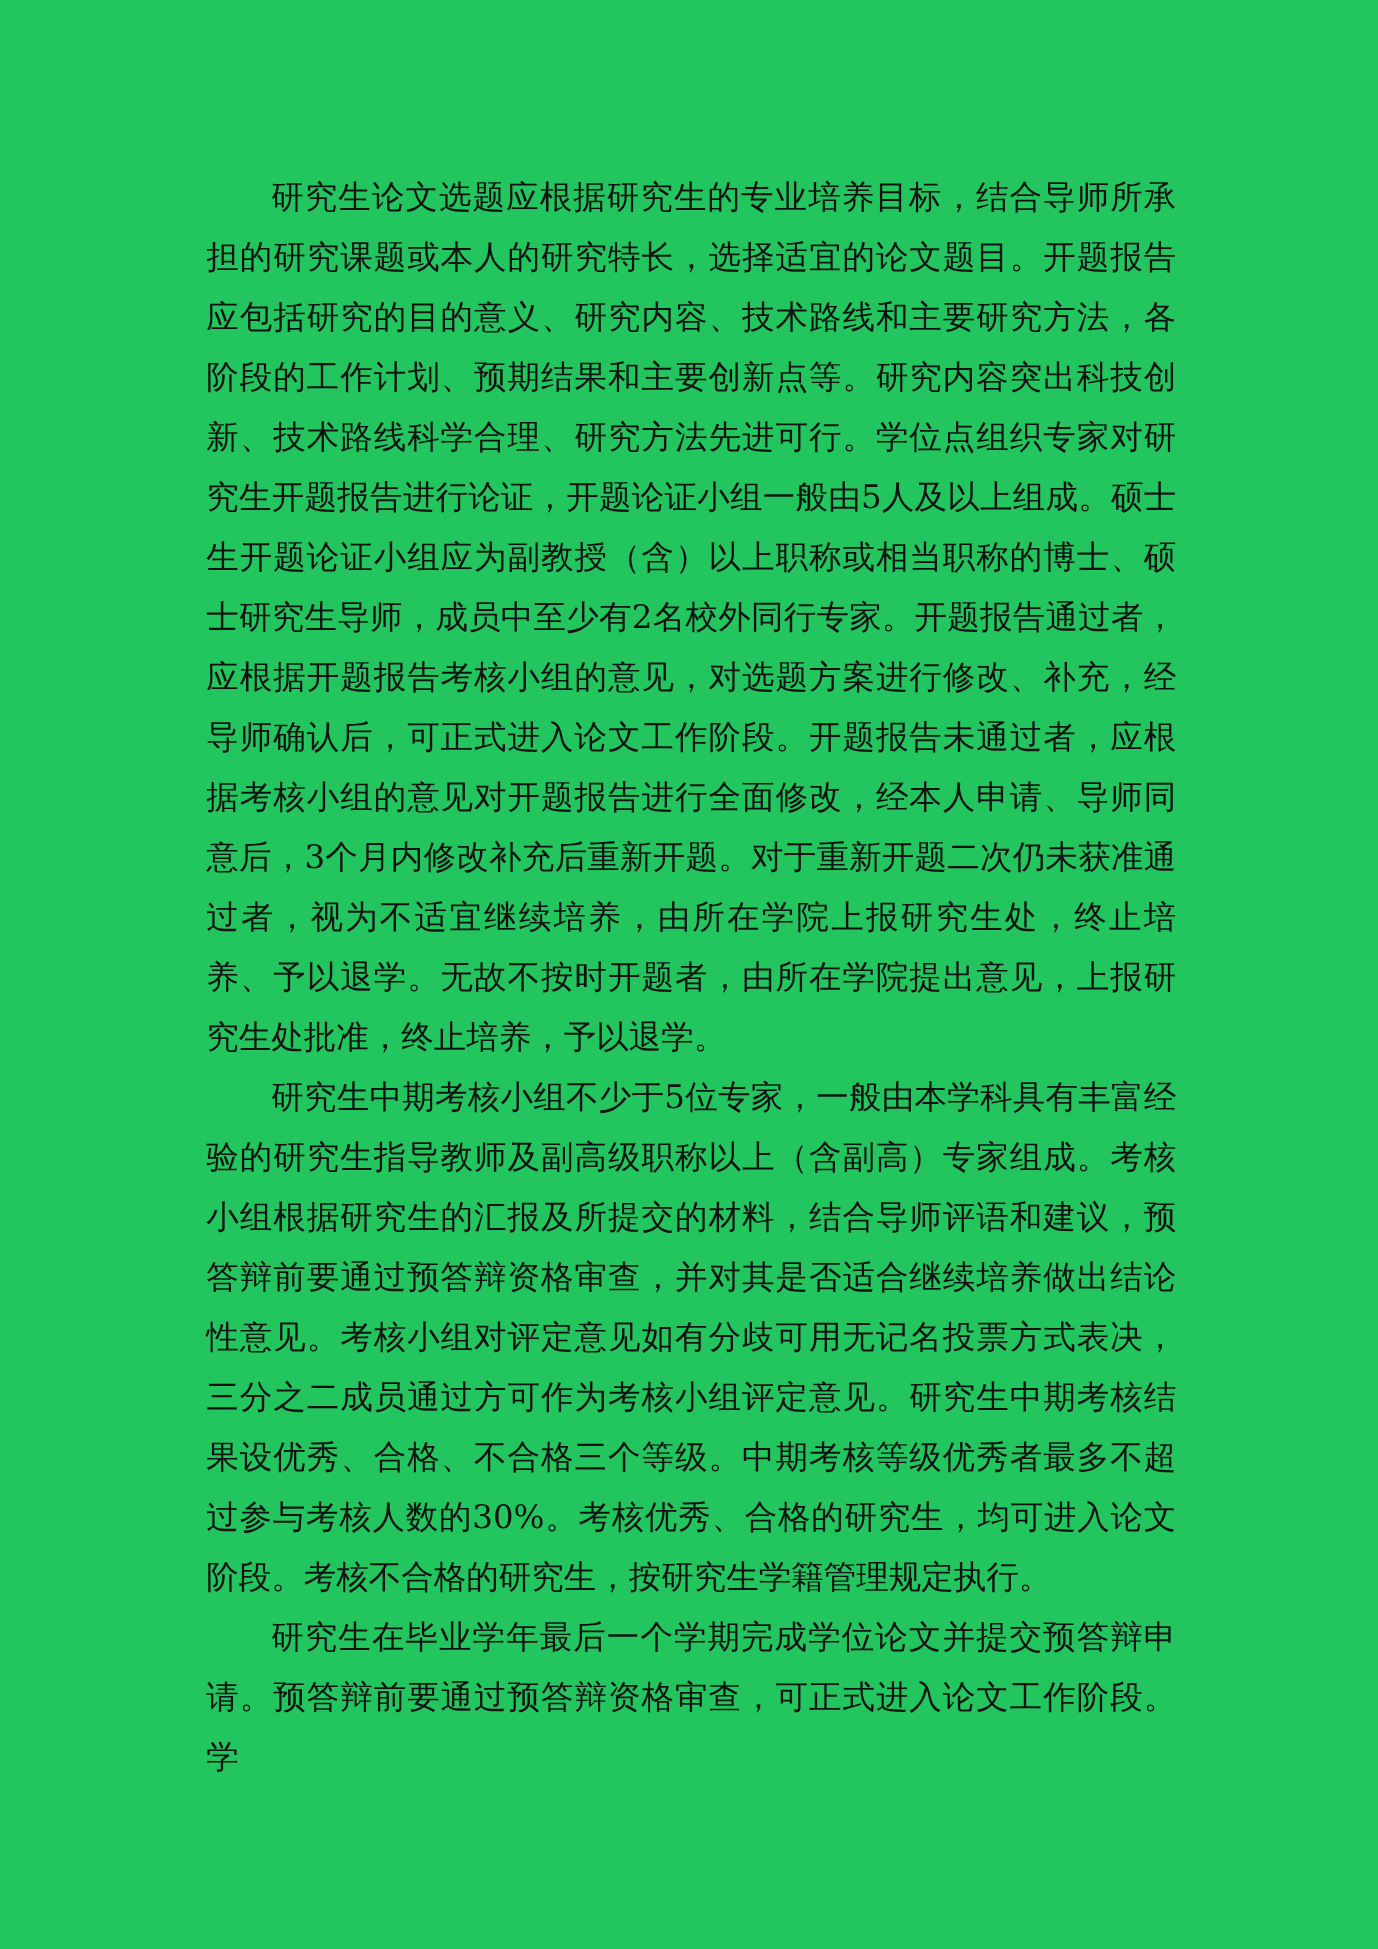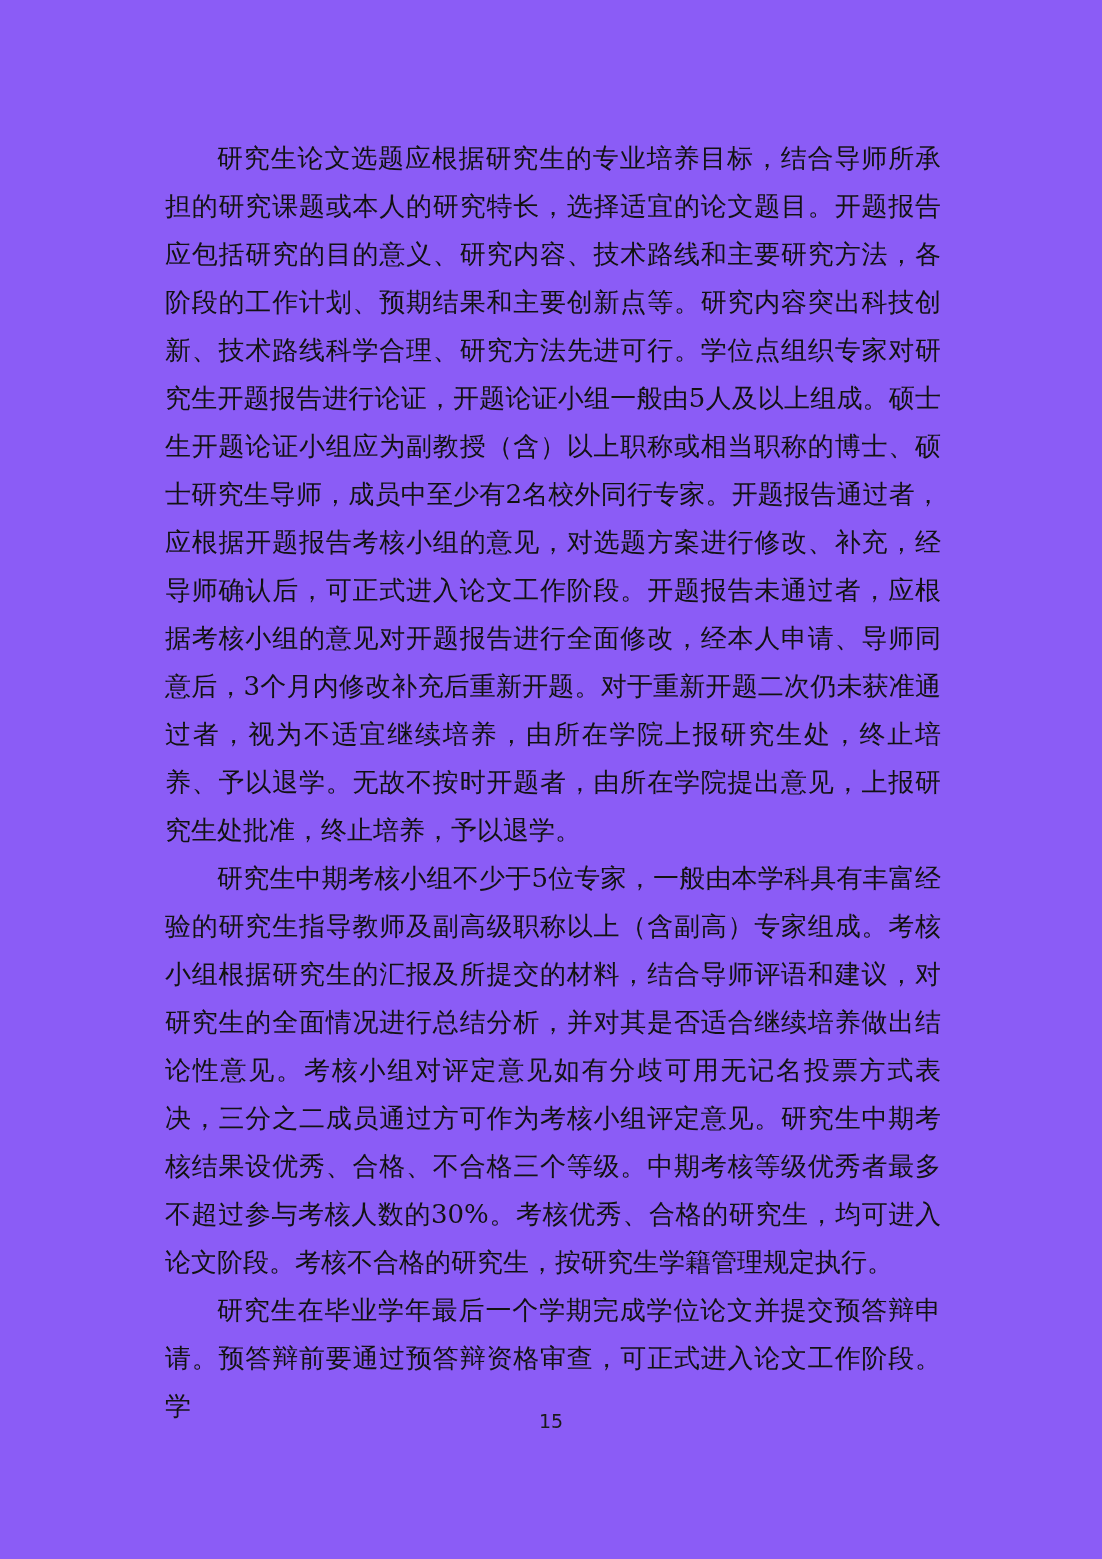--- a/index.html
+++ b/index.html
@@ -4,21 +4,21 @@
 <style>
   html, body {
     margin: 0;
     padding: 0;
     background: #ffffff;
   }
   .page {
     position: relative;
     width: 1102px;
     height: 1559px;
-    background: #8b5cf6;
+    background: #22c55e;
     overflow: hidden;
     font-family: "DejaVu Serif", "Liberation Serif", serif;
     color: #121212;
   }
   .content {
     position: absolute;
     left: 165px;
     top: 134px;
     width: 776px;
     text-align: justify;
@@ -44,19 +44,16 @@
     font-size: 19px;
     color: #1a1a1a;
   }
 </style>
 </head>
 <body>
 
 <div class="page">
   <div class="content">
     <p class="para">研究生论文选题应根据研究生的专业培养目标，结合导师所承担的研究课题或本人的研究特长，选择适宜的论文题目。开题报告应包括研究的目的意义、研究内容、技术路线和主要研究方法，各阶段的工作计划、预期结果和主要创新点等。研究内容突出科技创新、技术路线科学合理、研究方法先进可行。学位点组织专家对研究生开题报告进行论证，开题论证小组一般由5人及以上组成。硕士生开题论证小组应为副教授（含）以上职称或相当职称的博士、硕士研究生导师，成员中至少有2名校外同行专家。开题报告通过者，应根据开题报告考核小组的意见，对选题方案进行修改、补充，经导师确认后，可正式进入论文工作阶段。开题报告未通过者，应根据考核小组的意见对开题报告进行全面修改，经本人申请、导师同意后，3个月内修改补充后重新开题。对于重新开题二次仍未获准通过者，视为不适宜继续培养，由所在学院上报研究生处，终止培养、予以退学。无故不按时开题者，由所在学院提出意见，上报研究生处批准，终止培养，予以退学。</p>
-    <p class="para">研究生中期考核小组不少于5位专家，一般由本学科具有丰富经验的研究生指导教师及副高级职称以上（含副高）专家组成。考核小组根据研究生的汇报及所提交的材料，结合导师评语和建议，对研究生的全面情况进行总结分析，并对其是否适合继续培养做出结论性意见。考核小组对评定意见如有分歧可用无记名投票方式表决，三分之二成员通过方可作为考核小组评定意见。研究生中期考核结果设优秀、合格、不合格三个等级。中期考核等级优秀者最多不超过参与考核人数的30%。考核优秀、合格的研究生，均可进入论文阶段。考核不合格的研究生，按研究生学籍管理规定执行。</p>
+    <p class="para">研究生中期考核小组不少于5位专家，一般由本学科具有丰富经验的研究生指导教师及副高级职称以上（含副高）专家组成。考核小组根据研究生的汇报及所提交的材料，结合导师评语和建议，预答辩前要通过预答辩资格审查，并对其是否适合继续培养做出结论性意见。考核小组对评定意见如有分歧可用无记名投票方式表决，三分之二成员通过方可作为考核小组评定意见。研究生中期考核结果设优秀、合格、不合格三个等级。中期考核等级优秀者最多不超过参与考核人数的30%。考核优秀、合格的研究生，均可进入论文阶段。考核不合格的研究生，按研究生学籍管理规定执行。</p>
     <p class="para">研究生在毕业学年最后一个学期完成学位论文并提交预答辩申请。预答辩前要通过预答辩资格审查，可正式进入论文工作阶段。学</p>
-  </div>
-  <div class="footer">
-    <span class="page-number">15</span>
   </div>
 </div>
 
 </body></html>

